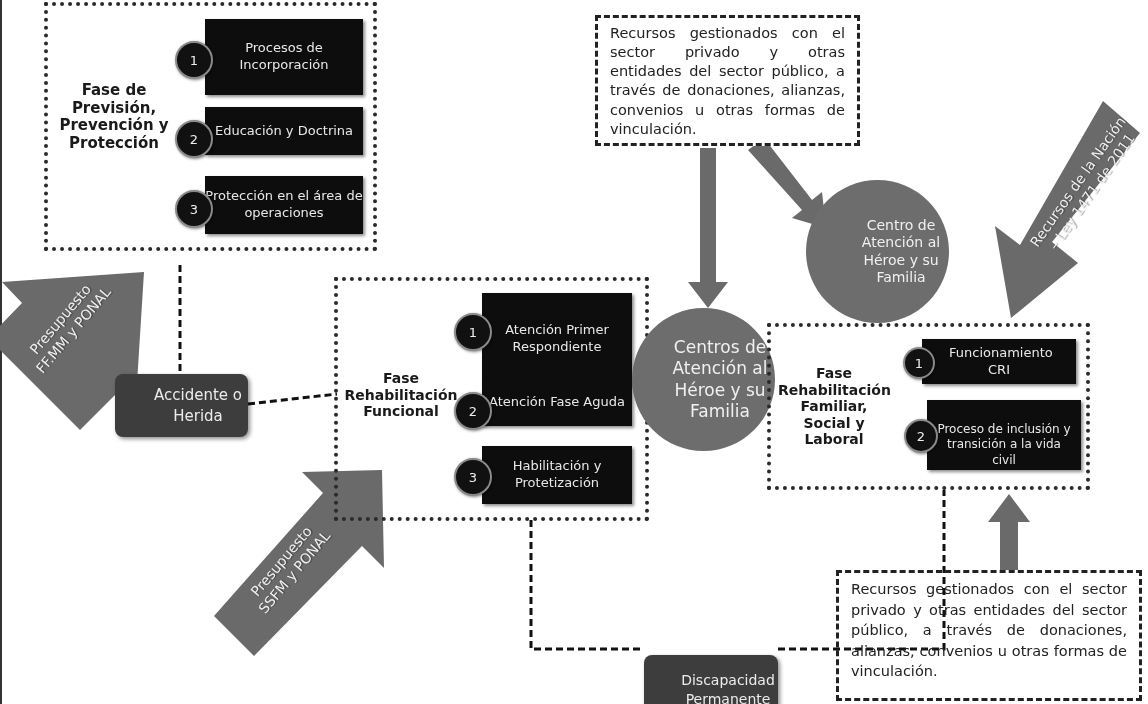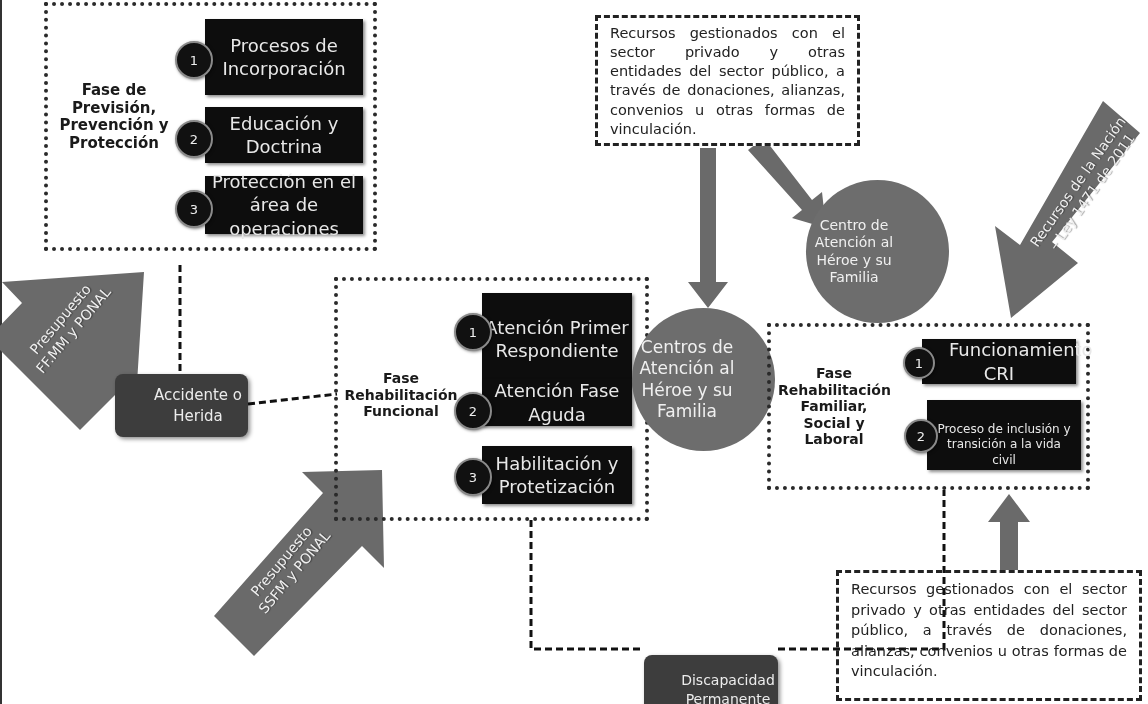--- a/index.html
+++ b/index.html
@@ -2,27 +2,27 @@
 <html><head>
 <meta charset="utf-8">
 <style>
   html, body { margin:0; padding:0; }
   body { width:1148px; height:704px; position:relative; background:#ffffff; overflow:hidden;
          font-family:"DejaVu Sans", sans-serif; }
   #lines { position:absolute; left:0; top:0; width:1148px; height:704px; }
   .phase { position:absolute; border:4px dotted #2a2a2a; box-sizing:border-box; }
   .phase-title { position:absolute; font-weight:bold; color:#1a1a1a; text-align:center; line-height:1.18; }
   .step { position:absolute; background:#0d0d0d; color:#e8e8e8; text-align:center;
-          display:flex; align-items:center; justify-content:center; font-size:18px; line-height:1.3;
+          display:flex; align-items:center; justify-content:center; font-size:13px; line-height:1.3;
           box-shadow:2px 2px 3px rgba(0,0,0,0.45); }
   .num { position:absolute; width:34px; height:34px; border-radius:50%; background:#111;
          border:2px solid #8a8a8a; color:#eee; font-size:13px; display:flex; align-items:center; justify-content:center;
          box-shadow:1px 1px 3px rgba(0,0,0,0.5); }
   .circle { position:absolute; border-radius:50%; background:#6d6d6d; color:#f0f0f0; text-align:center;
-            display:flex; align-items:center; justify-content:flex-start; line-height:1.25; }
+            display:flex; align-items:center; justify-content:flex-end; line-height:1.25; }
   .event { position:absolute; background:#3d3d3d; color:#ececec; border-radius:8px; text-align:center;
            display:flex; align-items:center; justify-content:flex-end; line-height:1.35;
            box-shadow:2px 2px 4px rgba(0,0,0,0.45); }
   .note { position:absolute; border:3px dashed #222; box-sizing:border-box; background:#fff;
           color:#222; text-align:justify; }
   .arrow-label { position:absolute; color:#efefef; text-align:center; line-height:1.2; white-space:nowrap;
                  text-shadow:1px 1px 1px rgba(0,0,0,0.35); }
 </style>
 </head>
 <body>
@@ -49,21 +49,21 @@
   <polygon fill="#6a6a6a" points="214,616 254,656 362,546 384,568 382,470 302,472 323,493"></polygon>
   <polygon fill="#6a6a6a" points="1103,101 1140,133 1052,242 1078,263 1011,318 995,226 1020,245"></polygon>
 </svg>
 
 <div class="phase" style="left:44px;top:2px;width:333px;height:249px;"></div>
 <div class="phase-title" style="left:58px;top:82px;width:112px;font-size:15px;">Fase de Previsión, Prevención y Protección</div>
 <div class="step" style="left:205px;top:19px;width:158px;height:76px;">
   <span>Procesos de Incorporación</span>
   </div>
 <div class="num" style="left:175px;top:41px;">1</div>
-<div class="step" style="left:205px;top:107px;width:158px;height:56px;">
+<div class="step" style="left:205px;top:107px;width:158px;height:48px;">
   <span>Educación y Doctrina</span>
   </div>
 <div class="num" style="left:175px;top:120px;">2</div>
 <div class="step" style="left:205px;top:176px;width:158px;height:58px;">
   <span>Protección en el área de operaciones</span>
   </div>
 <div class="num" style="left:175px;top:190px;">3</div>
 
 <div class="arrow-label" style="left:-8px;top:308px;width:150px;font-size:14px;transform:rotate(-50deg);">
   <div>Presupuesto</div>

